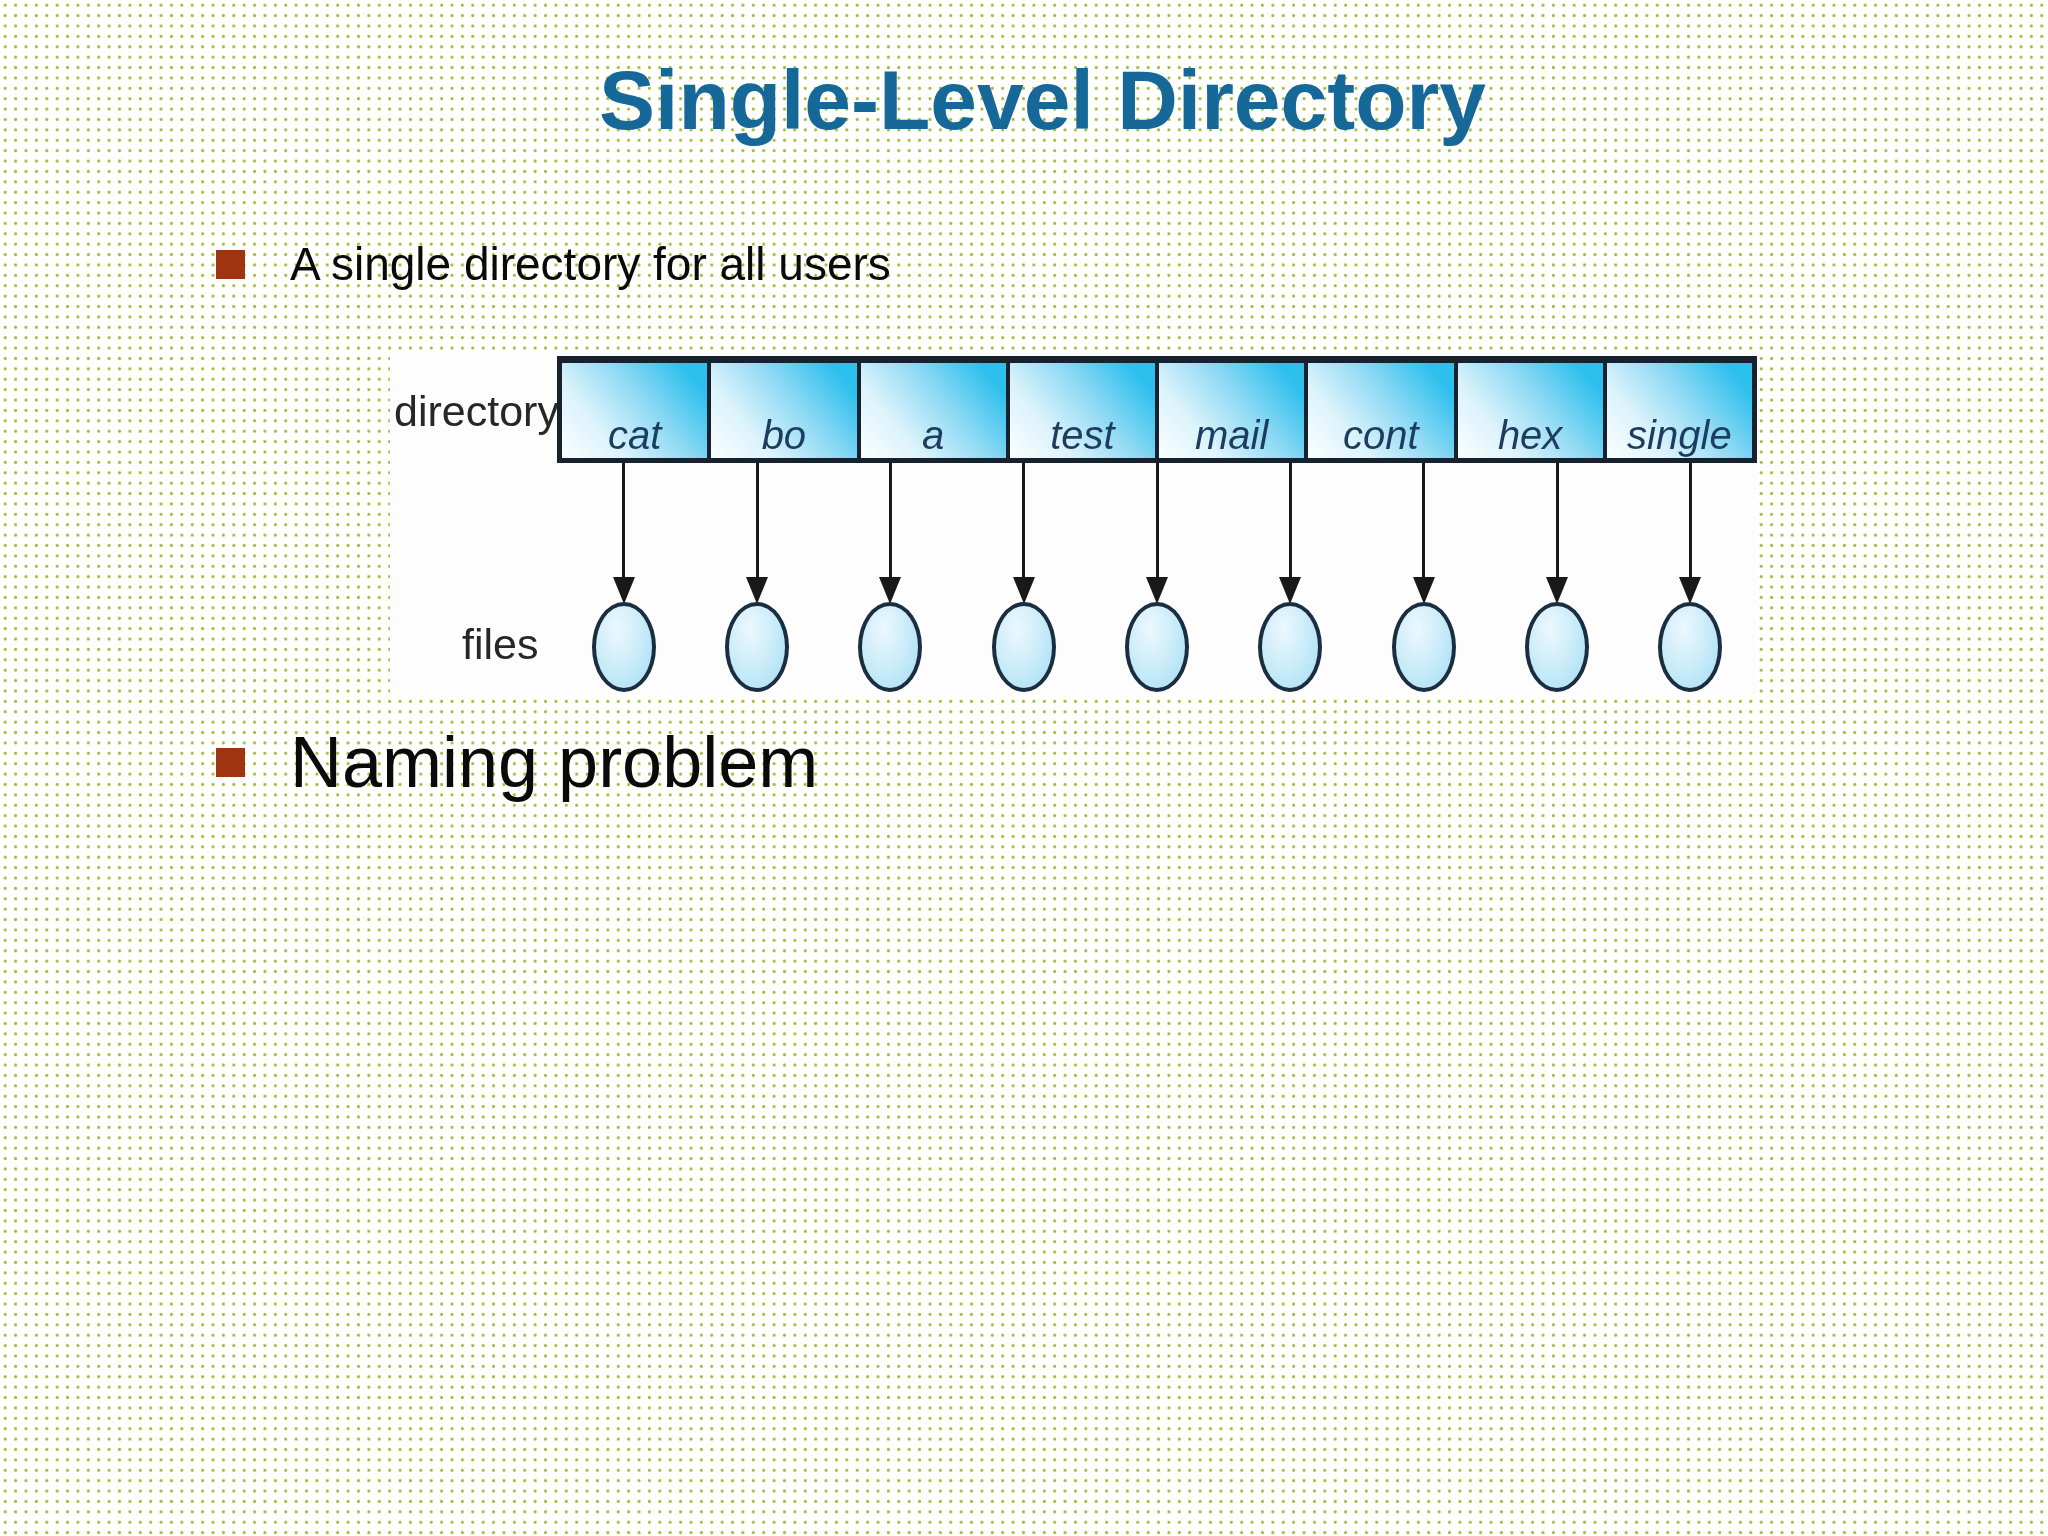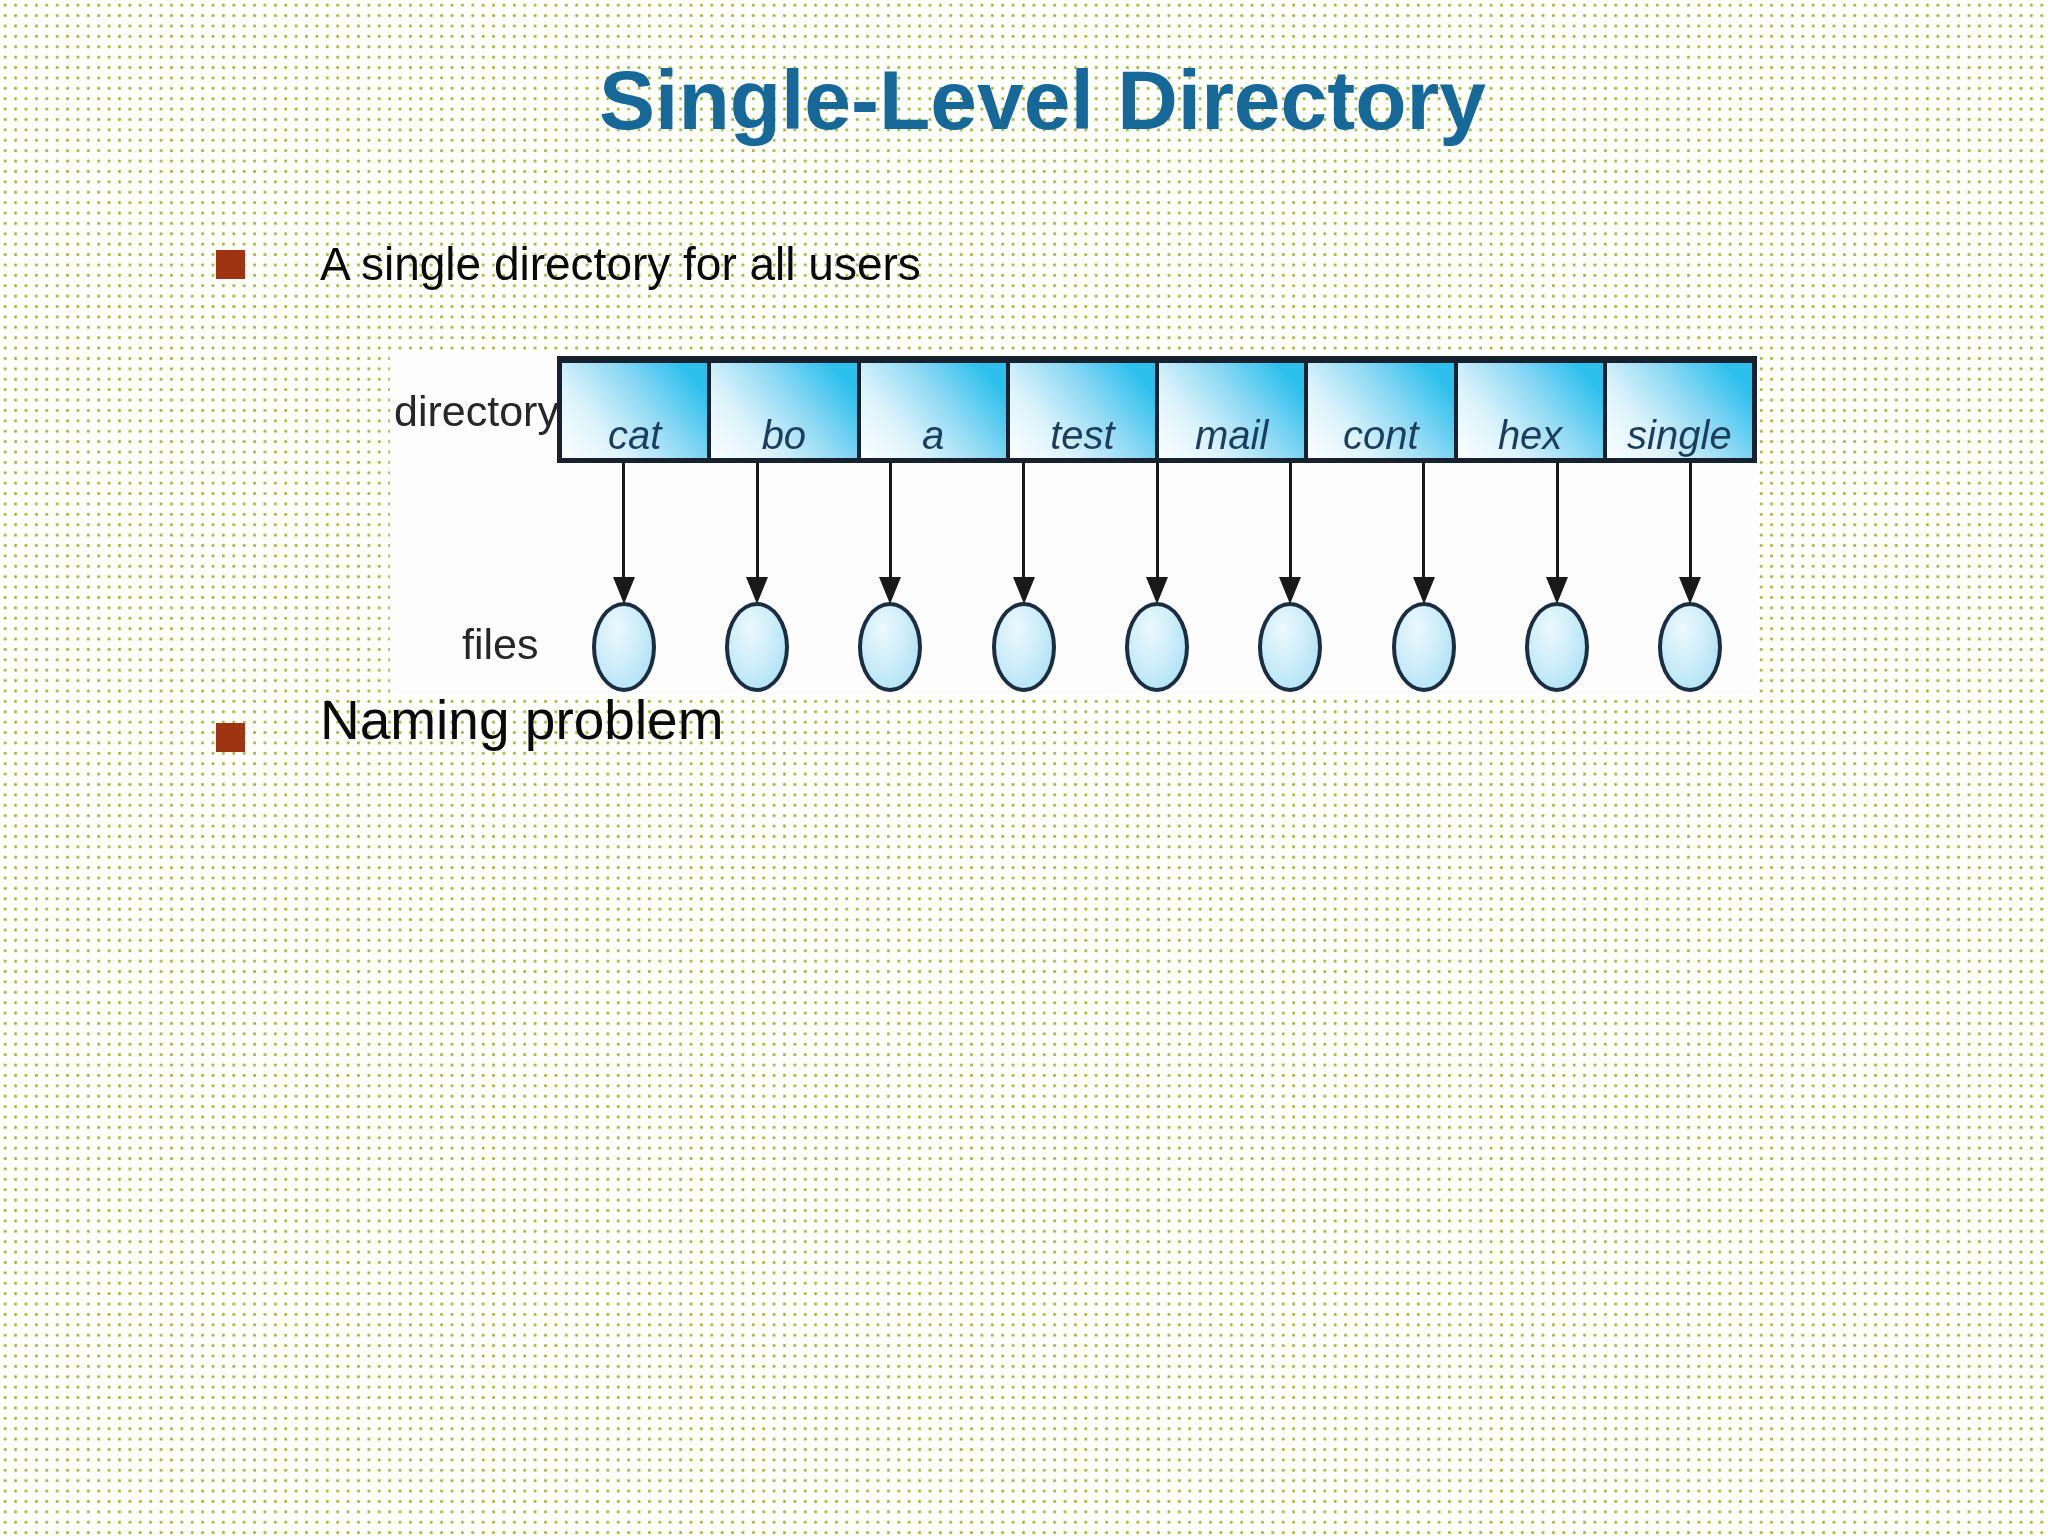--- a/index.html
+++ b/index.html
@@ -31,29 +31,29 @@
 
   .bullet-row {
     position: absolute;
     left: 216px;
     display: flex;
     align-items: center;
     gap: 45px;
     height: 62px;
   }
   .row1 { top: 233px; font-size: 46px; }
-  .row2 { top: 690px; font-size: 55px; align-items: flex-end; }
+  .row2 { top: 731px; font-size: 72px; }
   .row3 { top: 813px; font-size: 55px; }
   .sq {
     width: 29px;
     height: 29px;
     background: #9e3412;
     flex: 0 0 auto;
   }
-  .btext { color: #0a0a0a; white-space: nowrap; margin-left: 30px; }
+  .btext { color: #0a0a0a; white-space: nowrap; }
 
   
   .diagram {
     position: absolute;
     left: 390px;
     top: 350px;
     width: 1367px;
     height: 344px;
     background: #fdfdfd;
   }

